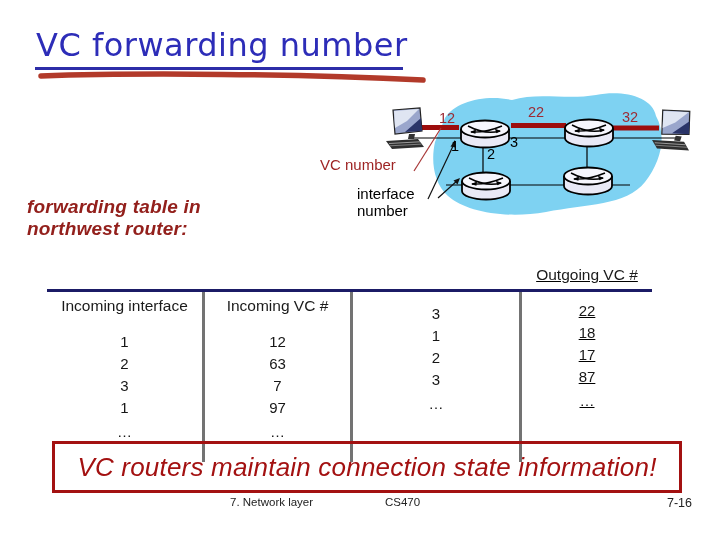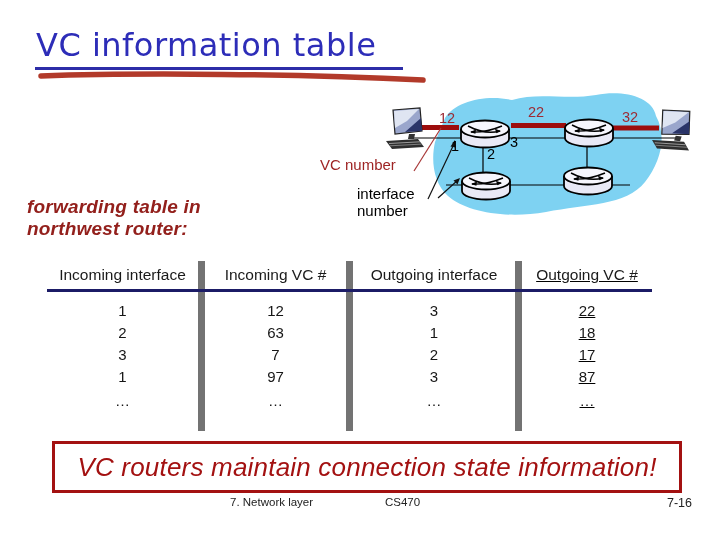--- a/index.html
+++ b/index.html
@@ -21,21 +21,21 @@
   .vc-number-label { left:320px; top:156px; font-size:15px; color:#9e2424; white-space:nowrap; }
   .iface-label { left:357px; top:185px; font-size:15px; color:#000; line-height:17px; }
   .caption {
     left:27px; top:196px; font-size:19px; font-style:italic; font-weight:bold;
     color:#93201c; line-height:22px; letter-spacing:0.2px;
   }
 
   
   .fwd-table { left:47px; top:261px; width:605px; height:170px; display:flex; }
   .fcol { position:relative; height:100%; box-sizing:border-box; }
-  .fcol.sep { border-right:7px solid #737373; }
+  .fcol.sep { border-right:3px solid #737373;margin-top:31px; }
   .c1 { width:158px; } .c2 { width:148px; } .c3 { width:169px; } .c4 { width:130px;text-decoration:underline; }
   .fth {
     height:28px; display:flex; align-items:center; justify-content:center;
     font-size:15.5px; color:#1a1a1a; white-space:nowrap;
   }
   .hrule { left:0; top:28px; width:605px; height:2.5px; background:#1b1b66; }
   .fbody { padding-top:13px; }
   .ftd {
     height:22px; text-align:center; font-size:15px; color:#161616;
   }
@@ -117,21 +117,21 @@
 
     <text class="vc-num-text" x="439" y="123">12</text>
     <text class="vc-num-text" x="528" y="117">22</text>
     <text class="vc-num-text" x="622" y="122">32</text>
 
     <text class="if-num-text" x="451" y="151">1</text>
     <text class="if-num-text" x="487" y="159">2</text>
     <text class="if-num-text" x="510" y="147">3</text>
   </svg>
 
-  <div class="abs title">VC information table</div>
+  <div class="abs title">VC forwarding number</div>
   <div class="abs title-underline"></div>
 
   <div class="abs vc-number-label">VC number</div>
   <div class="abs caption">
     <div>forwarding table in</div>
     <div>northwest router:</div>
   </div>
   <div class="abs iface-label">
     <div>interface</div>
     <div>number</div>
@@ -152,21 +152,20 @@
       <div class="fth">Incoming VC #</div>
       <div class="fbody">
         <div class="ftd">12</div>
         <div class="ftd">63</div>
         <div class="ftd">7</div>
         <div class="ftd">97</div>
         <div class="ftd dots">…</div>
       </div>
     </div>
     <div class="fcol c3 sep">
-      <div class="fth">Outgoing interface</div>
       <div class="fbody">
         <div class="ftd">3</div>
         <div class="ftd">1</div>
         <div class="ftd">2</div>
         <div class="ftd">3</div>
         <div class="ftd dots">…</div>
       </div>
     </div>
     <div class="fcol c4">
       <div class="fth">Outgoing VC #</div>

